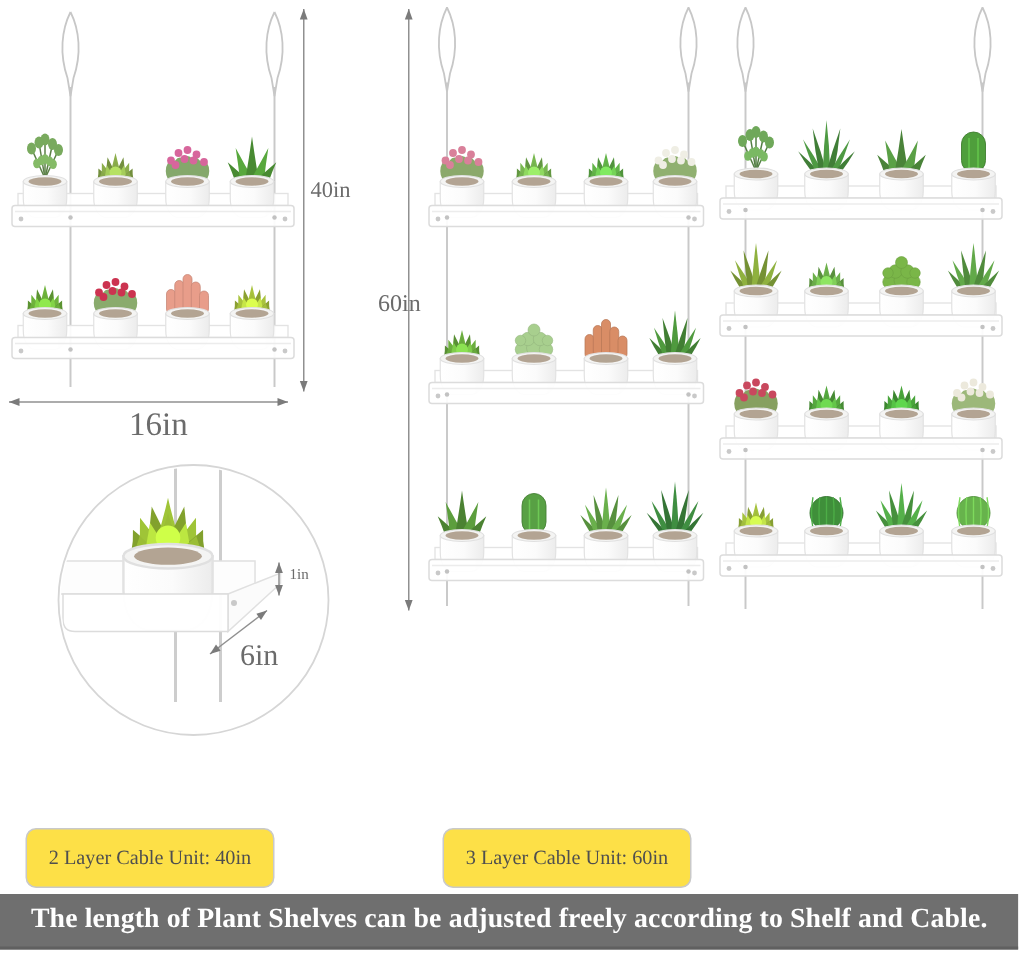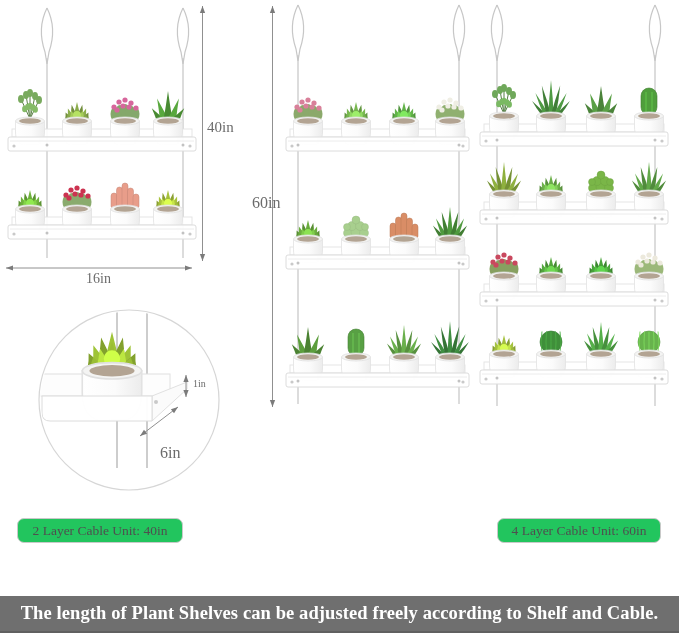--- a/index.html
+++ b/index.html
@@ -1,21 +1,21 @@
 <!DOCTYPE html>
 <html><head>
 <meta charset="utf-8">
 <style>
   html,body{margin:0;padding:0;background:#fff;}
   .canvas{position:relative;width:679px;height:638px;background:#ffffff;
           font-family:Liberation Serif, serif;overflow:hidden;}
   #scene{position:absolute;left:0;top:0;}
   .dim{position:absolute;color:#6b6b6b;white-space:nowrap;line-height:1;}
-  .unit-label{position:absolute;top:518px;height:25px;border:1.5px solid #c9c9c9;
-          border-radius:7px;background:#22c55e;display:flex;align-items:center;
+  .unit-label{position:absolute;top:552px;height:40px;border:1.5px solid #c9c9c9;
+          border-radius:7px;background:#fde047;display:flex;align-items:center;
           justify-content:center;font-size:13.5px;color:#4f4f4f;box-sizing:border-box;
           white-space:nowrap;}
   .banner{position:absolute;left:0;top:596px;width:679px;height:37px;background:#6f6f6f;
           border-bottom:2px solid #606060;display:flex;align-items:center;justify-content:center;
           box-sizing:border-box;}
   .banner span{color:#ffffff;font-weight:bold;font-size:18.5px;letter-spacing:0.1px;white-space:nowrap;}
 </style>
 </head>
 <body>
 
@@ -706,24 +706,24 @@
         </g>
         <g>
   <line x1="140" y1="436" x2="178" y2="407" stroke="#909090" stroke-width="1"></line>
           <polygon points="178,407 170.9,409.2 174.0,413.3" fill="#7b7b7b"></polygon>
           <polygon points="140,436 147.1,433.8 144.0,429.7" fill="#7b7b7b"></polygon>
         </g>
       </g>
     </svg>
 
   <span class="dim" style="left:207px;top:120px;font-size:15px">40in</span>
-  <span class="dim" style="left:86px;top:272px;font-size:14px">16in</span>
+  <span class="dim" style="left:86px;top:272px;font-size:22px">16in</span>
   <span class="dim" style="left:252px;top:195px;font-size:16px">60in</span>
   <span class="dim" style="left:193px;top:379px;font-size:10px">1in</span>
-  <span class="dim" style="left:160px;top:445px;font-size:16px">6in</span>
+  <span class="dim" style="left:160px;top:427px;font-size:20px">6in</span>
 
   <div class="unit-label" style="left:17px;width:166px">2 Layer Cable Unit: 40in</div>
-  <div class="unit-label" style="left:497px;width:164px">4 Layer Cable Unit: 60in</div>
+  <div class="unit-label" style="left:295px;width:166px">3 Layer Cable Unit: 60in</div>
 
   <div class="banner">
     <span>The length of Plant Shelves can be adjusted freely according to Shelf and Cable.</span>
   </div>
 </div>
 
 </body></html>

